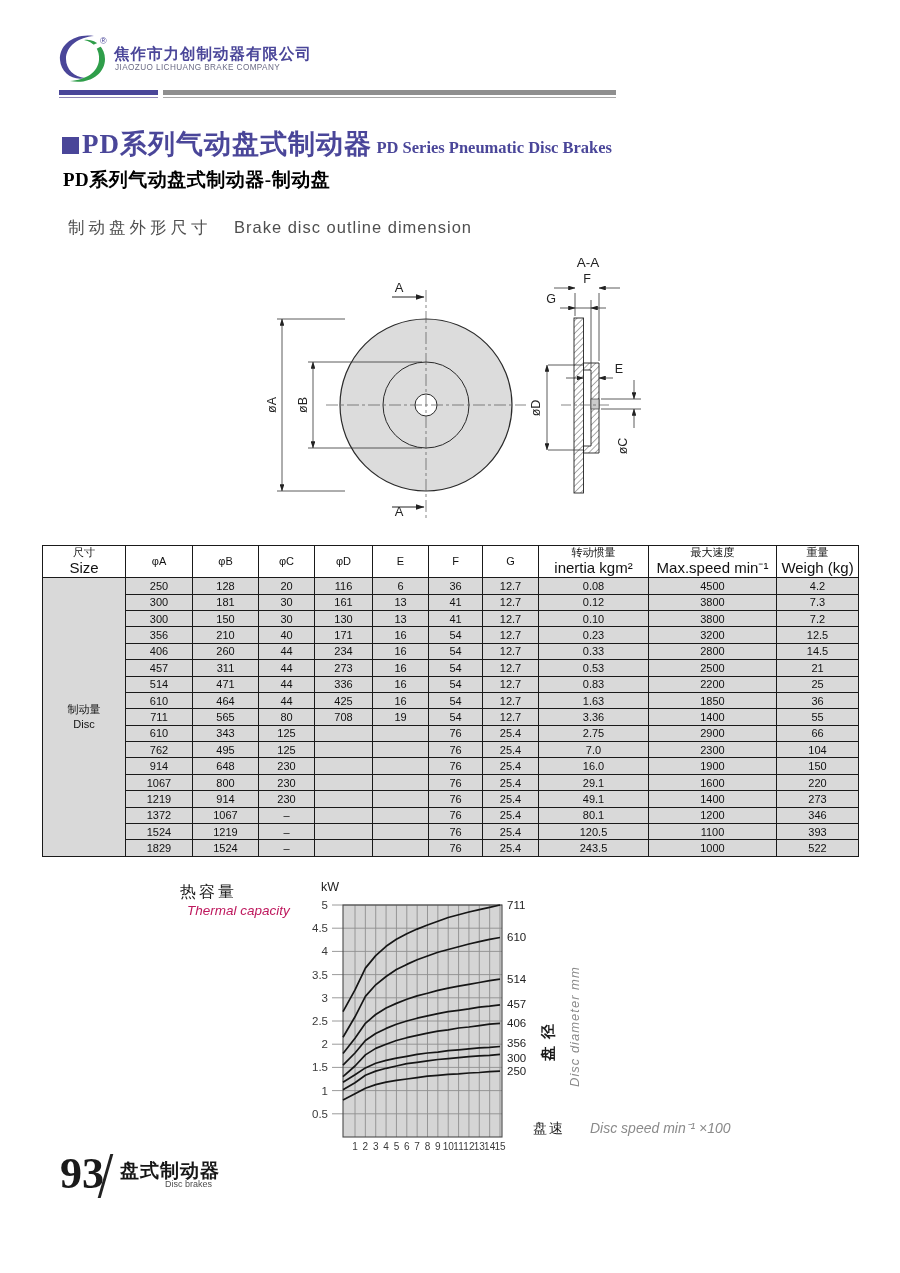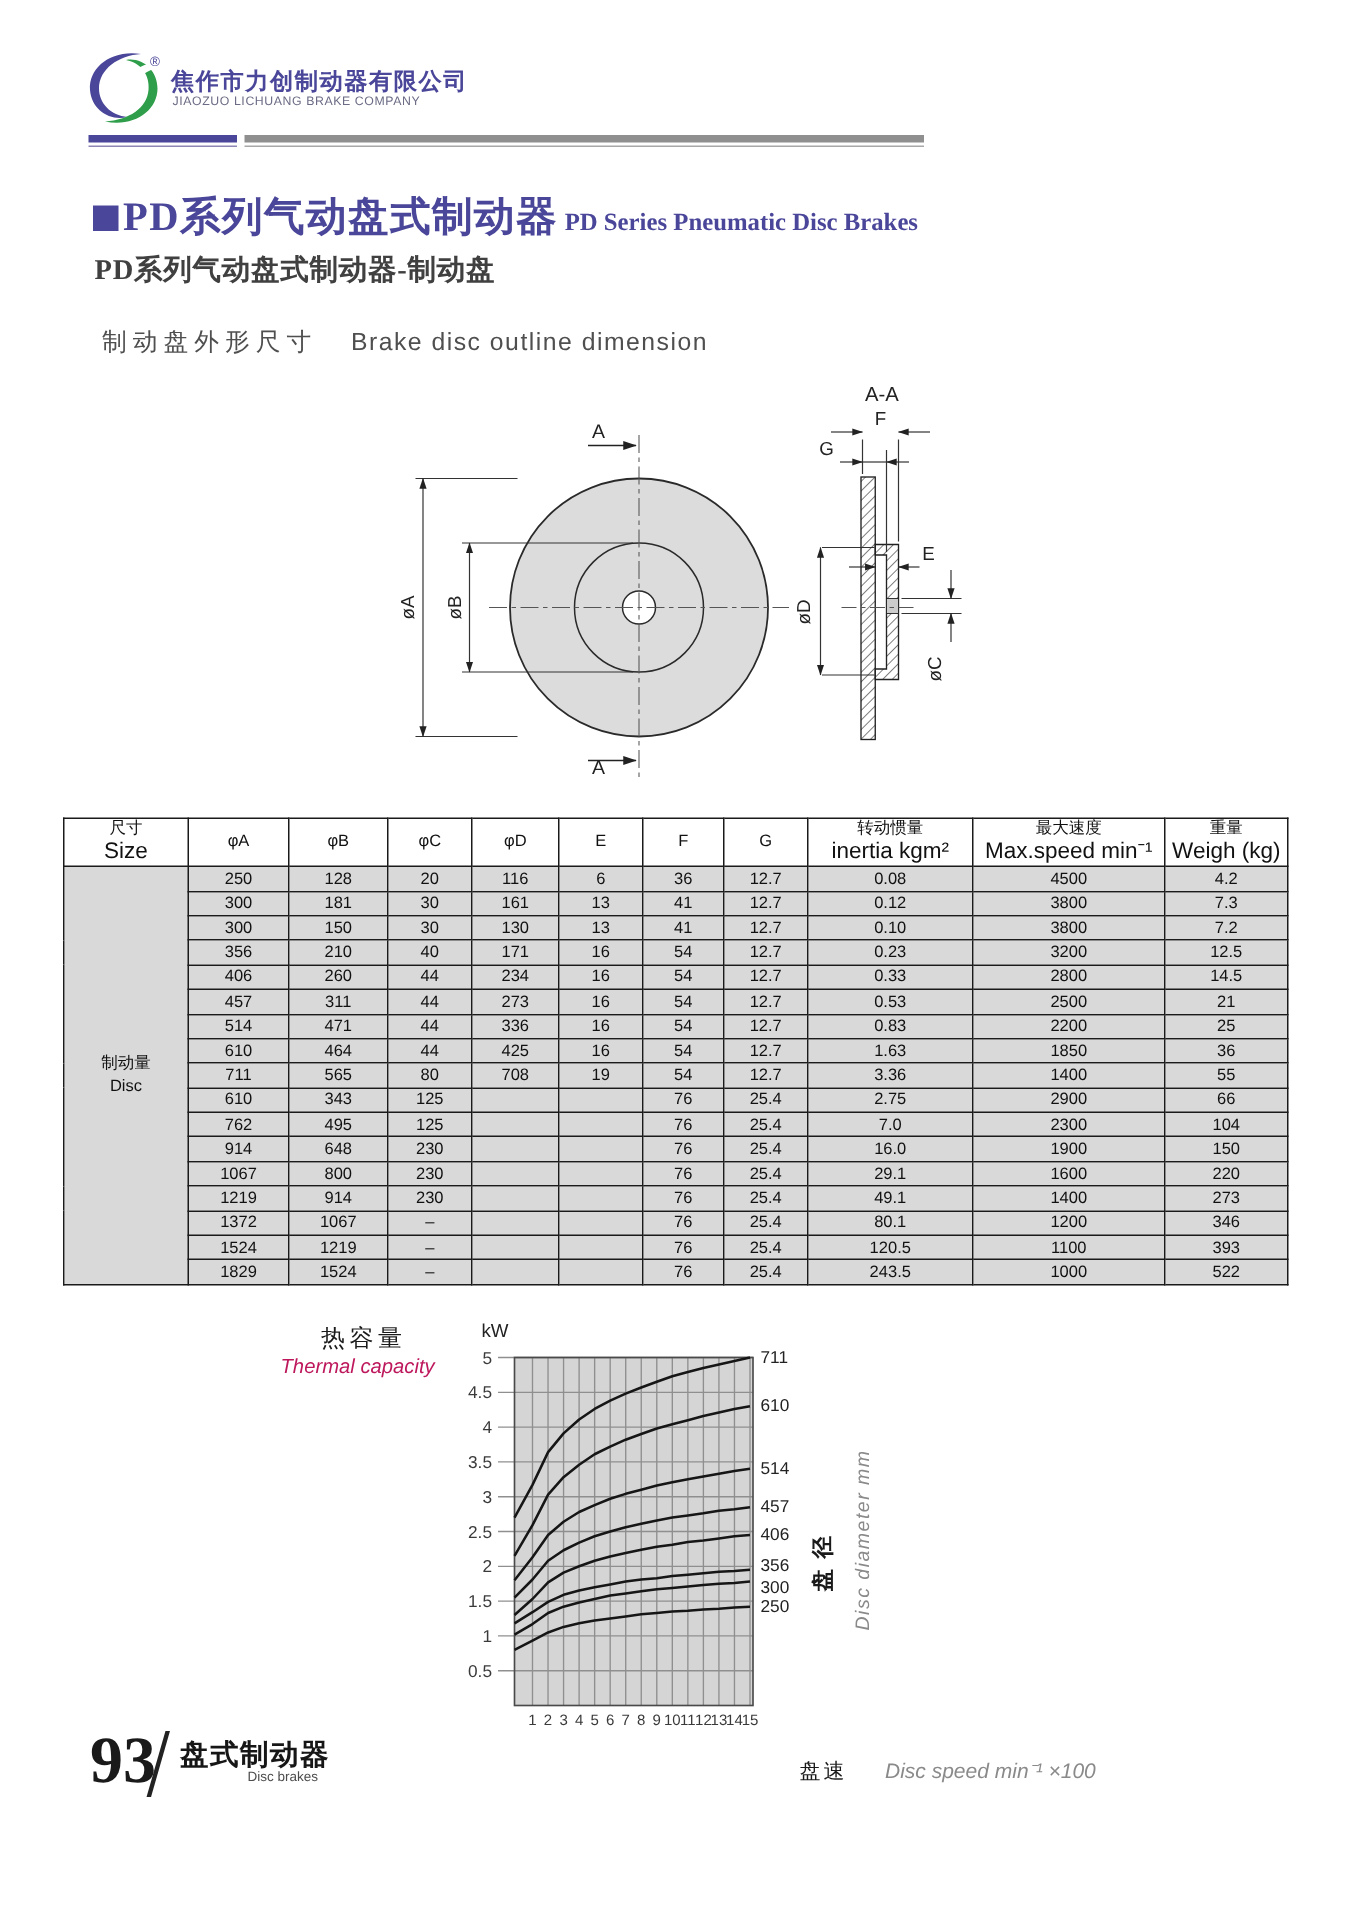--- a/index.html
+++ b/index.html
@@ -9,21 +9,21 @@
   
   .company-cn{font-size:15.5px;font-weight:bold;color:#4a4699;letter-spacing:1px;}
   .company-en{font-size:8.2px;color:#6b6b85;letter-spacing:0.4px;}
   .bar{position:absolute;height:4.5px;}
   .barline{position:absolute;height:1.8px;}
   
   .series-title{font-family:"Liberation Serif",serif;font-weight:bold;color:#4a4699;}
   .series-cn{font-size:27px;letter-spacing:1px;}
   .series-en{font-size:16.5px;}
   .square{display:inline-block;width:17px;height:17px;background:#4a4699;margin-right:3px;vertical-align:-1px;}
-  .product-subtitle{font-family:"Liberation Serif",serif;font-weight:bold;font-size:19px;color:#404040;letter-spacing:0.5px;}
+  .product-subtitle{font-family:"Liberation Serif",serif;font-weight:bold;font-size:19px;color:#000000;letter-spacing:0.5px;}
   .caption-cn{font-size:16.5px;color:#4f4f4f;letter-spacing:4px;}
   .caption-en{font-size:16.5px;color:#4f4f4f;letter-spacing:1px;}
   
   #spec-table{border-collapse:collapse;table-layout:fixed;width:816px;}
   #spec-table th,#spec-table td{border:1px solid #1a1a1a;text-align:center;vertical-align:middle;
       font-size:11px;padding:0;overflow:hidden;white-space:nowrap;}
   #spec-table thead th{background:#ffffff;font-weight:normal;height:31px;line-height:1.2;}
   #spec-table thead .sub{font-size:15px;}
   #spec-table tbody td{background:#d9d9d9;height:15.4px;}
   #spec-table td.group{font-size:11px;line-height:1.4;}
@@ -393,21 +393,21 @@
         <td></td>
         <td>76</td>
         <td>25.4</td>
         <td>243.5</td>
         <td>1000</td>
         <td>522</td>
       </tr>
     </tbody>
 </table>
 
-<div class="abs chart-title-cn" style="left:214px;top:882px;">热容量</div>
+<div class="abs chart-title-cn" style="left:180px;top:882px;">热容量</div>
 <div class="abs chart-title-en" style="left:187px;top:903px;">Thermal capacity</div>
 
 <svg id="chart-svg" class="abs" style="left:180px;top:878px;" width="560" height="285" viewBox="0 0 560 285">
     <rect x="163" y="27" width="159" height="232" fill="#d5d5d5"></rect>
     <line x1="152" y1="235.8" x2="322" y2="235.8" stroke="#8f8f8f" stroke-width="0.9"></line>
     <text x="148" y="239.8" font-size="11.5" text-anchor="end" fill="#3a3a3a">0.5</text>
     <line x1="152" y1="212.6" x2="322" y2="212.6" stroke="#8f8f8f" stroke-width="0.9"></line>
     <text x="148" y="216.6" font-size="11.5" text-anchor="end" fill="#3a3a3a">1</text>
     <line x1="152" y1="189.4" x2="322" y2="189.4" stroke="#8f8f8f" stroke-width="0.9"></line>
     <text x="148" y="193.4" font-size="11.5" text-anchor="end" fill="#3a3a3a">1.5</text>
@@ -471,21 +471,21 @@
     <text x="327" y="169.02" font-size="11.5" fill="#222">356</text>
     <path d="M163.0,211.7L175.0,204.7L185.4,197.3L195.7,193.1L206.1,190.3L216.4,188.0L226.8,185.7L237.1,184.3L247.5,182.9L257.9,181.5L268.2,180.6L278.6,179.7L288.9,178.7L299.3,177.8L309.6,177.3L320.0,176.4" fill="none" stroke="#161616" stroke-width="1.7" stroke-linejoin="round"></path>
     <text x="327" y="183.90800000000002" font-size="11.5" fill="#222">300</text>
     <path d="M163.0,221.9L175.0,215.8L185.4,210.3L195.7,206.6L206.1,204.2L216.4,202.4L226.8,201.0L237.1,199.6L247.5,198.2L257.9,197.3L268.2,196.4L278.6,195.9L288.9,195.0L299.3,194.5L309.6,193.6L320.0,193.1" fill="none" stroke="#161616" stroke-width="1.7" stroke-linejoin="round"></path>
     <text x="327" y="196.61200000000002" font-size="11.5" fill="#222">250</text>
   </svg>
 
 <div class="vlabel raxis-cn" style="left:558px;top:1042px;">盘径</div>
 <div class="vlabel raxis-en" style="left:582px;top:1072px;">Disc diameter mm</div>
 
-<div class="abs xaxis-row" style="left:533px;top:1170px;gap:25px;">
+<div class="abs xaxis-row" style="left:533px;top:1118px;gap:25px;">
   <span class="xaxis-cn">盘速</span>
   <span class="xaxis-en">Disc speed min⁻¹ ×100</span>
 </div>
 
 <div class="abs page-num" style="left:60px;top:1152px;">93</div>
 <div class="slash" style="left:104px;top:1154px;"></div>
 <div class="abs foot-cn" style="left:120px;top:1161px;">盘式制动器</div>
 <div class="abs foot-en" style="left:121px;top:1180px;padding-left:44px;">Disc brakes</div>
 
 </body></html>

